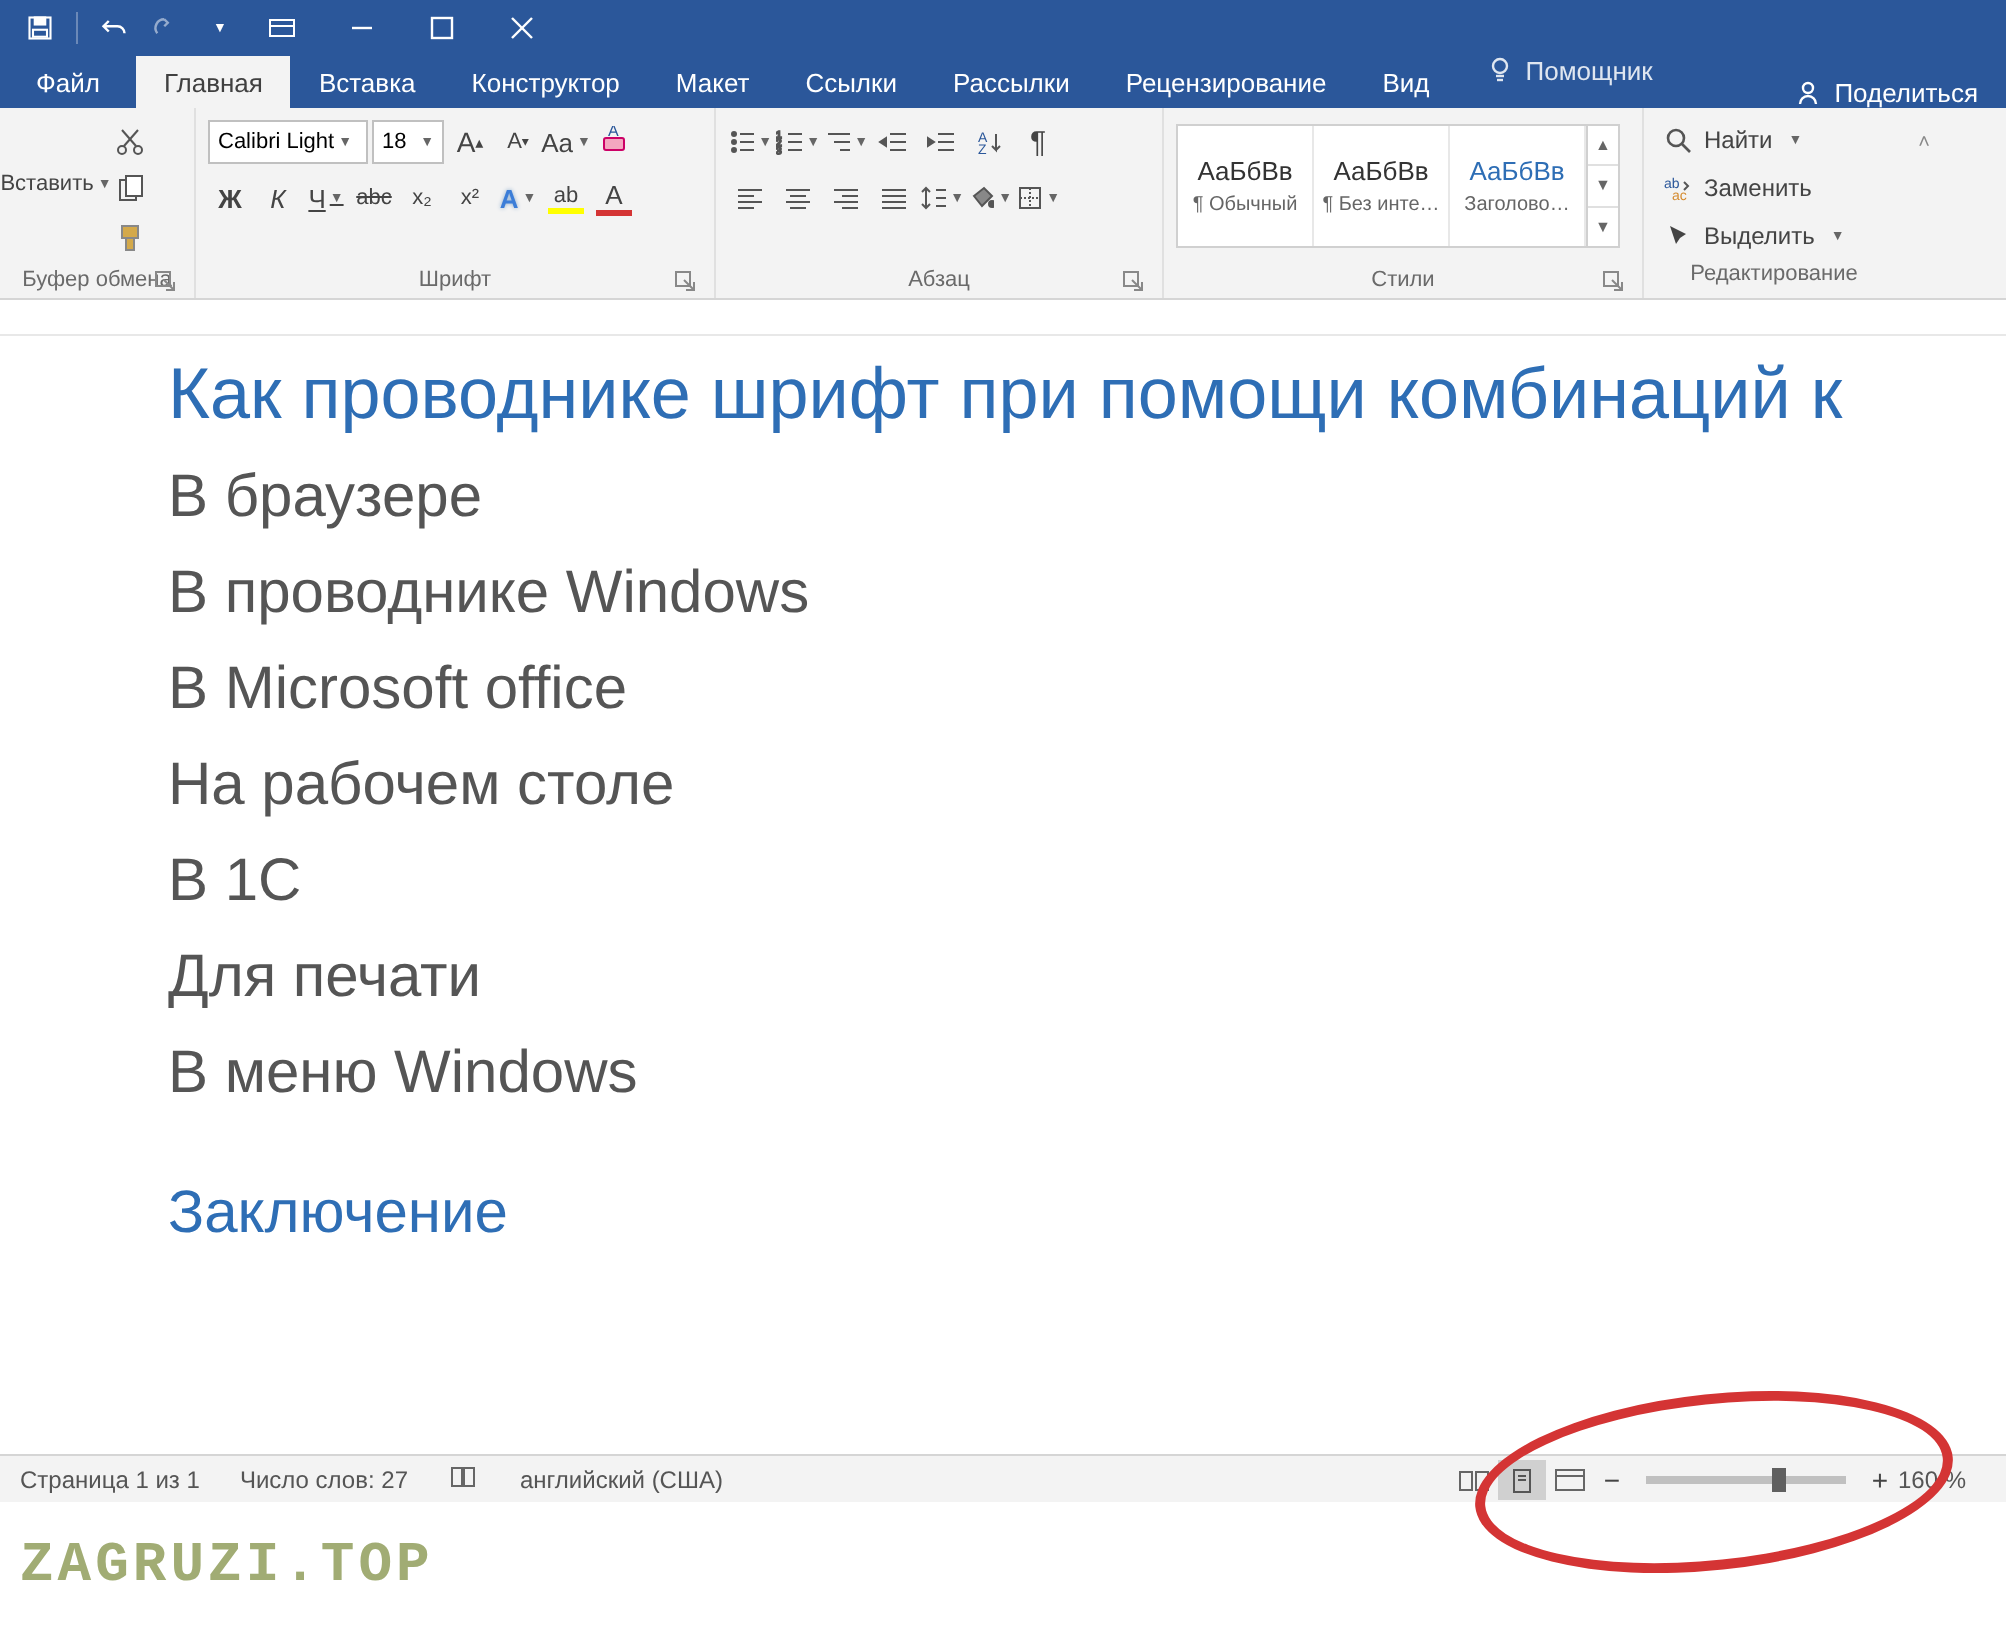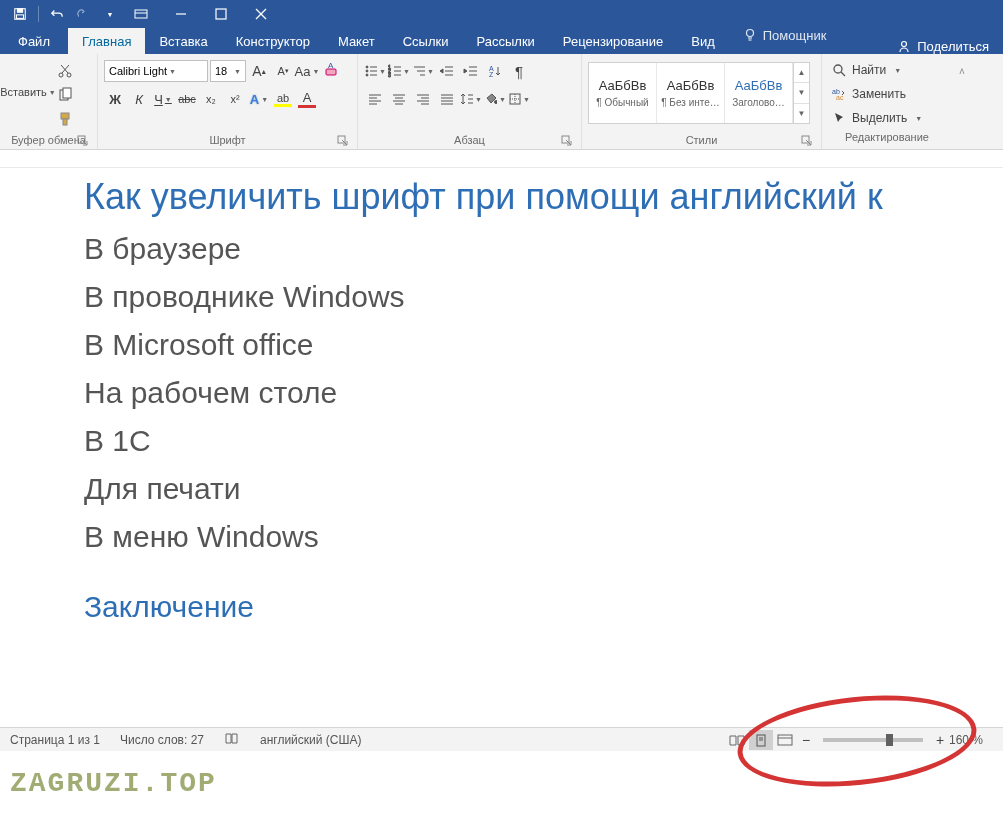--- a/index.html
+++ b/index.html
@@ -6,36 +6,36 @@
 body{width:1003px;height:813px;background:#fff;position:relative;overflow:hidden}
 .titlebar{height:28px;background:#2b579a;color:#fff;display:flex;align-items:center;font-size:12px}
 .qat{display:flex;align-items:center;padding-left:8px;gap:2px}
 .qat-btn{width:24px;height:24px;display:flex;align-items:center;justify-content:center;cursor:pointer}
 .qat-sep{width:1px;height:16px;background:rgba(255,255,255,0.3);margin:0 4px}
 .titlebar-center{flex:1;text-align:center;color:#e8e8e8}
 .win-controls{display:flex}
 .win-btn{width:40px;height:28px;display:flex;align-items:center;justify-content:center;cursor:pointer}
 .ribbon-tabs{height:26px;background:#2b579a;display:flex;align-items:stretch;color:#fff;font-size:13px}
 .rtab{padding:0 14px;display:flex;align-items:center;cursor:pointer}
-.rtab.active{background:#f3f3f3;color:#0369a1}
+.rtab.active{background:#f3f3f3;color:#404040}
 .rtab-file{padding:0 18px}
 .rtab-spacer{flex:1}
 .tell-me{display:flex;gap:6px;padding:0 14px;opacity:0.85}
 .share-btn{display:flex;align-items:flex-end;gap:6px;padding:0 14px}
 .ribbon{height:96px;background:#f3f3f3;border-bottom:1px solid #d5d5d5;display:flex}
 .rgroup{border-right:1px solid #e0e0e0;display:flex;flex-direction:column;padding:2px 6px 0}
 .rgroup-body{flex:1;display:flex;align-items:flex-start;gap:4px}
 .rgroup-label{height:18px;font-size:11px;color:#6a6a6a;text-align:center;position:relative;display:flex;align-items:center;justify-content:center}
 .rgroup-launcher{position:absolute;right:2px;bottom:2px;width:12px;height:12px;cursor:pointer}
 .bigbtn{display:flex;flex-direction:row;align-items:center;justify-content:center;width:44px;height:72px;cursor:pointer;font-size:11px;color:#444}
 .bigbtn-icon{width:32px;height:32px;margin-bottom:2px}
 .smbtn{width:22px;height:22px;display:flex;align-items:center;justify-content:center;cursor:pointer;font-size:13px;color:#444}
 .col{display:flex;flex-direction:column;gap:2px}
 .row{display:flex;align-items:center;gap:2px}
-.font-name{width:104px;height:22px;border:1px solid #c0c0c0;background:#fff;font-size:11px;padding:0 4px;display:flex;align-items:center;cursor:pointer}
+.font-name{width:80px;height:22px;border:1px solid #c0c0c0;background:#fff;font-size:11px;padding:0 4px;display:flex;align-items:center;cursor:pointer}
 .font-size{width:36px;height:22px;border:1px solid #c0c0c0;background:#fff;font-size:11px;padding:0 4px;display:flex;align-items:center;justify-content:space-between;cursor:pointer}
 .ruler{height:18px;background:#fff;border-bottom:1px solid #e8e8e8}
 .doc-area{background:#fff;height:560px;overflow:hidden;position:relative}
 .doc-content{padding:8px 0 0 84px}
 .h1{color:#2e6eb5;font-size:36px;font-weight:400;margin-bottom:14px;white-space:nowrap}
 .h2{color:#2e6eb5;font-size:30px;font-weight:400;margin-top:36px}
 .para{color:#555;font-size:30px;font-weight:400;margin-top:14px}
 .statusbar{position:absolute;bottom:62px;left:0;right:0;height:24px;background:#f3f3f3;border-top:1px solid #d5d5d5;display:flex;align-items:center;font-size:12px;color:#555;padding:0 10px}
 .sb-item{margin-right:20px}
 .sb-spacer{flex:1}
@@ -430,21 +430,21 @@
 
   <div style="width:20px;display:flex;align-items:flex-start;justify-content:center;padding-top:6px">
     <div class="smbtn" style="font-size:10px;color:#888">˄</div>
   </div>
 </div>
 
 <div class="ruler"></div>
 
 <div class="doc-area">
   <div class="doc-content">
-    <div class="h1">Как увеличить шрифт при помощи английский к</div>
+    <div class="h1">Как проводнике шрифт при помощи комбинаций к</div>
     <div class="para">В браузере</div>
     <div class="para">В проводнике Windows</div>
     <div class="para">В Microsoft office</div>
     <div class="para">На рабочем столе</div>
     <div class="para">В 1С</div>
     <div class="para">Для печати</div>
     <div class="para">В меню Windows</div>
     <div class="h2">Заключение</div>
   </div>
 </div>

